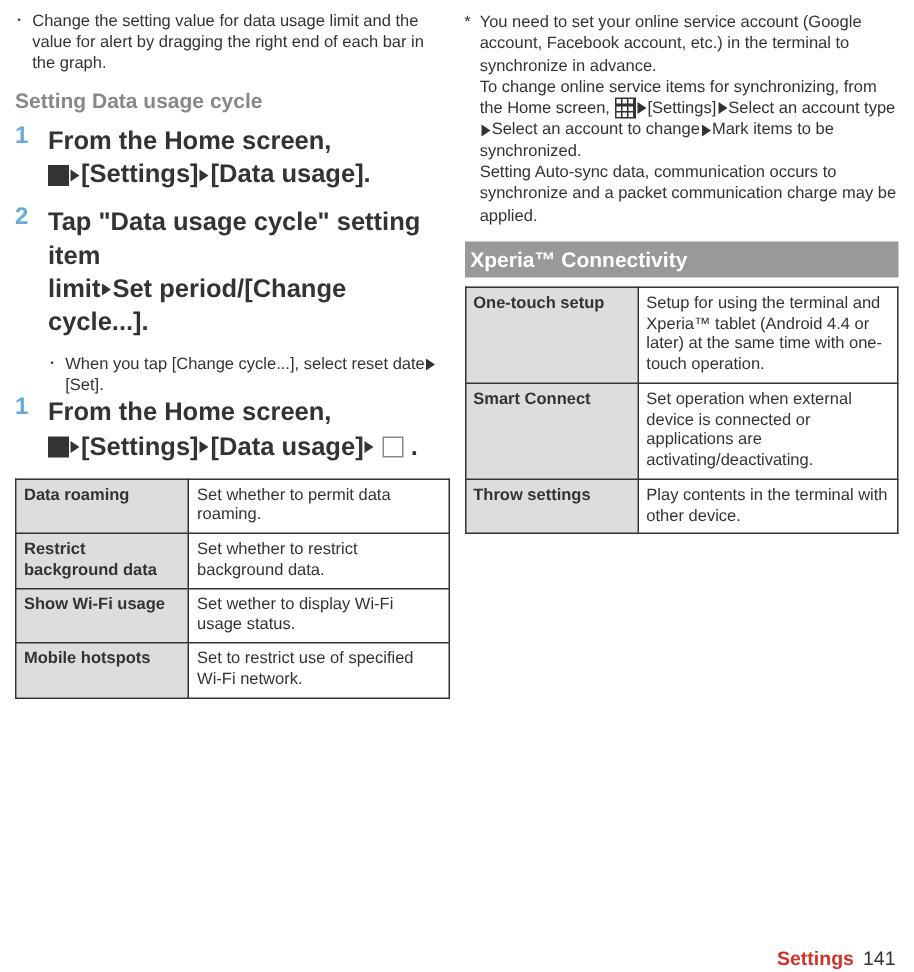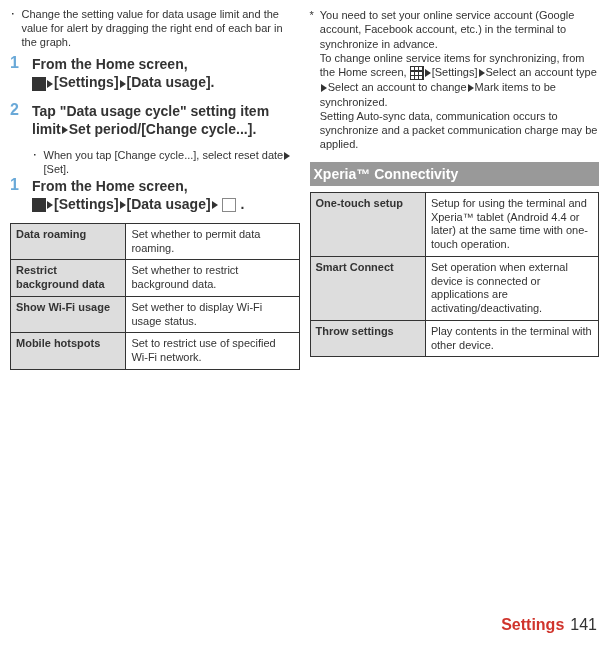--- a/index.html
+++ b/index.html
@@ -5,49 +5,50 @@
   * { margin: 0; padding: 0; box-sizing: border-box; }
   body { font-family: Arial, Helvetica, sans-serif; font-size: 11px; color: #333; width: 609px; height: 648px; background: #fff; position: relative; }
   .page { display: flex; padding: 8px 10px 0 10px; gap: 10px; }
   .col { width: 290px; }
   .bullet-line { display: flex; gap: 6px; margin-bottom: 6px; line-height: 1.25; }
   .bullet-mark { flex: 0 0 auto; }
   .bullet-text { flex: 1; }
   .section-heading { font-size: 14px; font-weight: bold; color: #888; margin: 10px 0 8px 0; }
   .step { display: flex; gap: 8px; margin-bottom: 10px; }
   .step-num { color: #6aa9d8; font-size: 16px; font-weight: bold; line-height: 1; width: 14px; flex: 0 0 auto; }
-  .step-body { flex: 1; font-weight: bold; font-size: 14px; line-height: 1.3; }
+  .step-body { flex: 1; font-weight: bold; font-size: 17px; line-height: 1.3; }
   .step-body .inline-icon, .bullet-text .inline-icon { display: inline-block; vertical-align: middle; }
   .icon-grid { width: 14px; height: 14px; background: #333; display: inline-flex; flex-wrap: wrap; padding: 1px; gap: 1px; vertical-align: middle; }
   .icon-grid span { width: 3px; height: 3px; background: #fff; }
   .icon-dots { width: 14px; height: 14px; border: 1px solid #888; display: inline-flex; flex-direction: column; align-items: center; justify-content: center; gap: 1px; vertical-align: middle; }
   .icon-dots span { width: 2px; height: 2px; background: #666; border-radius: 50%; }
   .arrow { display:inline-block; width:0; height:0; border-top:4px solid transparent; border-bottom:4px solid transparent; border-left:6px solid #333; vertical-align: middle; margin: 0 1px; }
   .substep { display: flex; gap: 6px; margin-left: 22px; font-weight: normal; font-size: 11px; line-height: 1.3; margin-top: 4px; }
   table { border-collapse: collapse; width: 100%; font-size: 11px; margin-bottom: 8px; }
   td { border: 1px solid #333; padding: 4px 5px; vertical-align: top; line-height: 1.25; margin-left: 14px; }
   td.label { background: #ddd; font-weight: bold; width: 40%; }
   .note-block { display: flex; gap: 6px; line-height: 1.3; font-size: 11px; }
   .note-mark { flex: 0 0 auto; }
   .note-text { flex: 1; }
   .banner { background: #999; color: #fff; font-weight: bold; font-size: 14px; padding: 4px 4px; margin: 10px 0 6px 0; }
-  .footer { position: absolute; bottom: 14px; right: 12px; font-size: 16px; color: #333; }
+  .footer { position: absolute; bottom: 2px; right: 12px; font-size: 13px; color: #333; }
   .footer .settings-label { color: #d0342c; font-weight: bold; margin-right: 6px; }
 </style>
 </head>
 <body>
 
 <div class="page">
 
   <div class="col">
     <div class="bullet-line">
       <span class="bullet-mark">･</span>
       <span class="bullet-text">Change the setting value for data usage limit and the value for alert by dragging the right end of each bar in the graph.</span>
     </div>
 
+    <div class="section-heading">Setting Data usage cycle</div>
 
     <div class="step">
       <div class="step-num">1</div>
       <div class="step-body">
         <span>From the Home screen,</span><br>
         <span class="inline-icon icon-grid"><span></span><span></span><span></span><span></span><span></span><span></span><span></span><span></span><span></span></span><span class="arrow"></span><span>[Settings]</span><span class="arrow"></span><span>[Data usage].</span>
       </div>
     </div>
 
     <div class="step">

